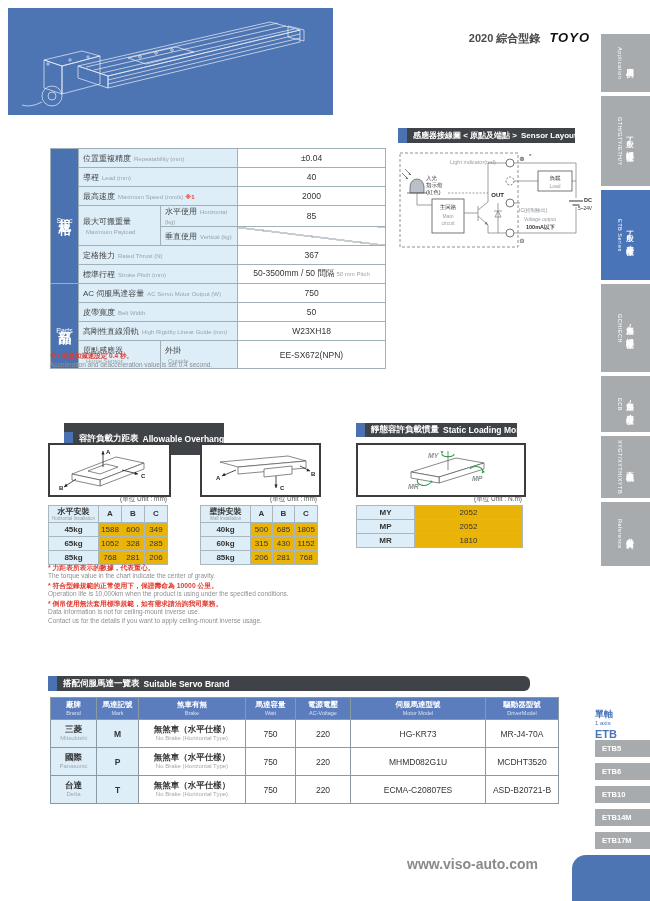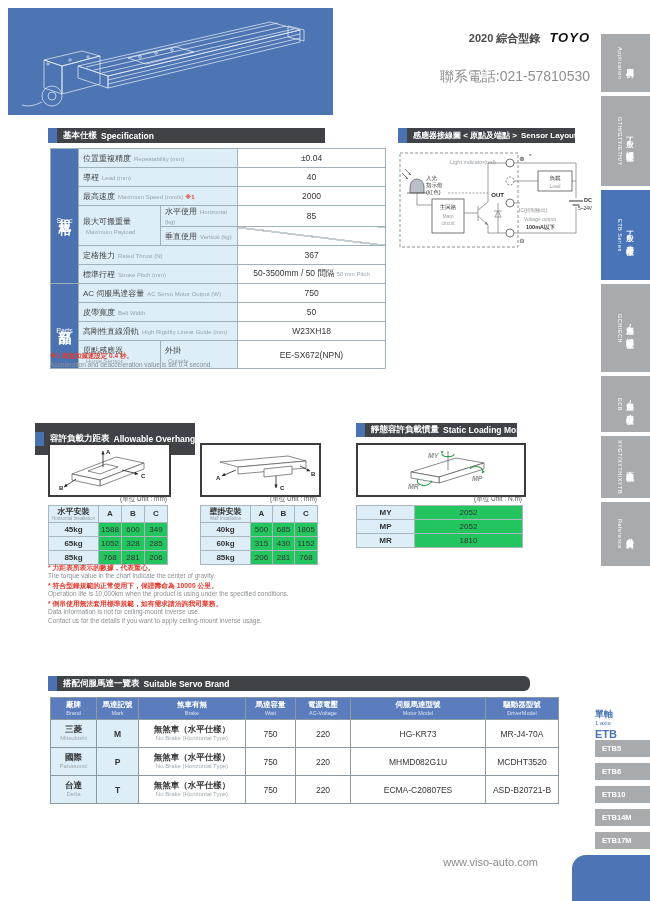--- a/index.html
+++ b/index.html
@@ -41,21 +41,21 @@
   .foot-red{position:absolute;left:50px;top:352px;font-size:6.5px;color:#e23b30;font-weight:bold;}
   .foot-gray{position:absolute;left:50px;top:361px;font-size:6.5px;color:#8b8f93;}
   
   .dbox{position:absolute;background:#fff;border:2px solid #3c3c3c;}
   .unit{position:absolute;font-size:6.5px;color:#555;text-align:right;}
   
   .mini{position:absolute;border-collapse:collapse;table-layout:fixed;border-radius:21px;}
   .mini td,.mini th{border:1px solid #a9b6bc;padding:0;text-align:center;overflow:hidden;}
   .mini th{background:#ddeef8;font-size:8px;color:#333;}
   .mini th .then{display:block;font-size:4.5px;color:#97a1a8;font-weight:normal;line-height:1;}
-  .mini td{font-size:8px;color:#333;background:#22c55e;height:13px;}
+  .mini td{font-size:8px;color:#333;background:#eab308;height:13px;}
   .mini td.load{background:#ddeef8;font-weight:bold;}
   .mini tr.hd{height:16px;}
   .notes{position:absolute;left:48px;top:563px;line-height:1.35;}
   .nred{font-size:6.8px;color:#e23b30;font-weight:bold;}
   .ngray{font-size:6.5px;color:#8b8f93;}
   
   .motor-table{position:absolute;left:50px;top:697px;width:508px;border-collapse:collapse;table-layout:fixed;}
   .motor-table th,.motor-table td{border:1px solid #8a9aa3;padding:0 2px;text-align:center;overflow:hidden;}
   .motor-table thead tr{height:22px;}
   .motor-table tbody tr{height:28px;}
@@ -67,21 +67,21 @@
   .ben{font-size:6px;color:#a0a8ae;display:block;line-height:1.2;}
   
   .model-head{position:absolute;left:595px;top:710px;width:55px;text-align:left;color:#4a74b8;line-height:1.1;}
   .model-head .g1{font-size:9px;font-weight:bold;display:block;}
   .model-head .g2{font-size:6px;display:block;}
   .model-head .g3{font-size:11px;font-weight:bold;display:block;margin-top:2px;}
   .model-tabs{position:absolute;left:595px;top:740px;width:55px;display:flex;flex-direction:column;gap:6px;}
   .mtab{height:17px;background:#a8abae;color:#fff;font-size:7.5px;font-weight:bold;display:flex;align-items:center;padding-left:7px;box-sizing:border-box;}
   .mtab.active{background:#4a74b8;}
   
-  .footer-url{position:absolute;top:856px;right:112px;font-size:11px;font-weight:normal;color:#8a8a8a;}
+  .footer-url{position:absolute;top:856px;right:112px;font-size:14px;font-weight:bold;color:#8a8a8a;}
   .corner{position:absolute;left:572px;top:855px;width:78px;height:46px;background:#4d74b3;border-top-left-radius:14px;}
   svg text{font-family:"Liberation Sans","DejaVu Sans",sans-serif;}
 </style>
 </head>
 <body>
 
 <div class="page">
 
   <div class="hero">
     <svg width="325" height="107" viewBox="0 0 325 107">
@@ -110,21 +110,20 @@
           <circle cx="80" cy="49" r="1.2"></circle>
       </g>
     </svg>
   </div>
 
   <div class="cat-line">
     <span>2020</span>
     <span>綜合型錄</span>
     <span class="logo">TOYO</span>
   </div>
-  <div class="phone">聯系電話:021-57810530</div>
 
   <div class="side-tabs">
     <div class="tab t1">
       <span class="en">Application</span>
       <span class="zh">應用例</span>
     </div>
     <div class="tab t2">
       <span class="en">GTH/GTY/ETH/Y</span>
       <span class="zh">一般/螺桿仕樣</span>
     </div>
@@ -143,25 +142,20 @@
     <div class="tab t6">
       <span class="en">XYGT/XYTH/XYTB</span>
       <span class="zh">直交機械</span>
     </div>
     <div class="tab t7">
       <span class="en">Reference</span>
       <span class="zh">參考資料</span>
     </div>
   </div>
 
-  <div class="sec-hdr" style="left:48px;top:128px;width:277px;">
-    <span class="sq"></span>
-    <span>基本仕樣</span>
-    <span>Specification</span>
-  </div>
 
   <table class="spec-table">
     <colgroup>
         <col style="width:28px">
         <col style="width:82px">
         <col style="width:77px">
         <col style="width:148px">
       </colgroup>
     <tbody>
         <tr>
@@ -282,21 +276,21 @@
     <text x="157" y="31" font-size="5.5" fill="#333" text-anchor="middle">負載</text>
     <text x="157" y="39" font-size="5" fill="#9aa0a6" text-anchor="middle">Load</text>
     <path d="M171,52 H185 M174.5,56 H181.5" stroke="#333" stroke-width="1.2"></path>
     <text x="186" y="53" font-size="5.5" font-weight="bold" fill="#333">DC</text>
     <text x="180" y="61" font-size="4.8" fill="#333">5~24V</text>
     <text x="121" y="63" font-size="5" fill="#8b8f93">IC(控制輸出)</text>
     <text x="126" y="72" font-size="5" fill="#9aa0a6">Voltage output</text>
     <text x="128" y="80" font-size="5.5" font-weight="bold" fill="#333">100mA以下</text>
   </svg>
 
-  <div class="sec-hdr" style="left:35px;top:423px;width:160px;height:32px;">
+  <div class="sec-hdr" style="left:64px;top:423px;width:160px;height:32px;">
     <span class="sq" style="height:14px;"></span>
     <span>容許負載力距表</span>
     <span>Allowable Overhang</span>
   </div>
 
   <div class="dbox" style="left:48px;top:443px;width:119px;height:50px;">
     <svg width="115" height="46" viewBox="0 0 115 46">
       <g stroke="#555" stroke-width="0.7" fill="#fff">
         <path d="M22,29 L66,12 L94,18 L50,35 Z"></path>
           <path d="M50,35 L94,18 L94,24 L50,41 Z"></path>

